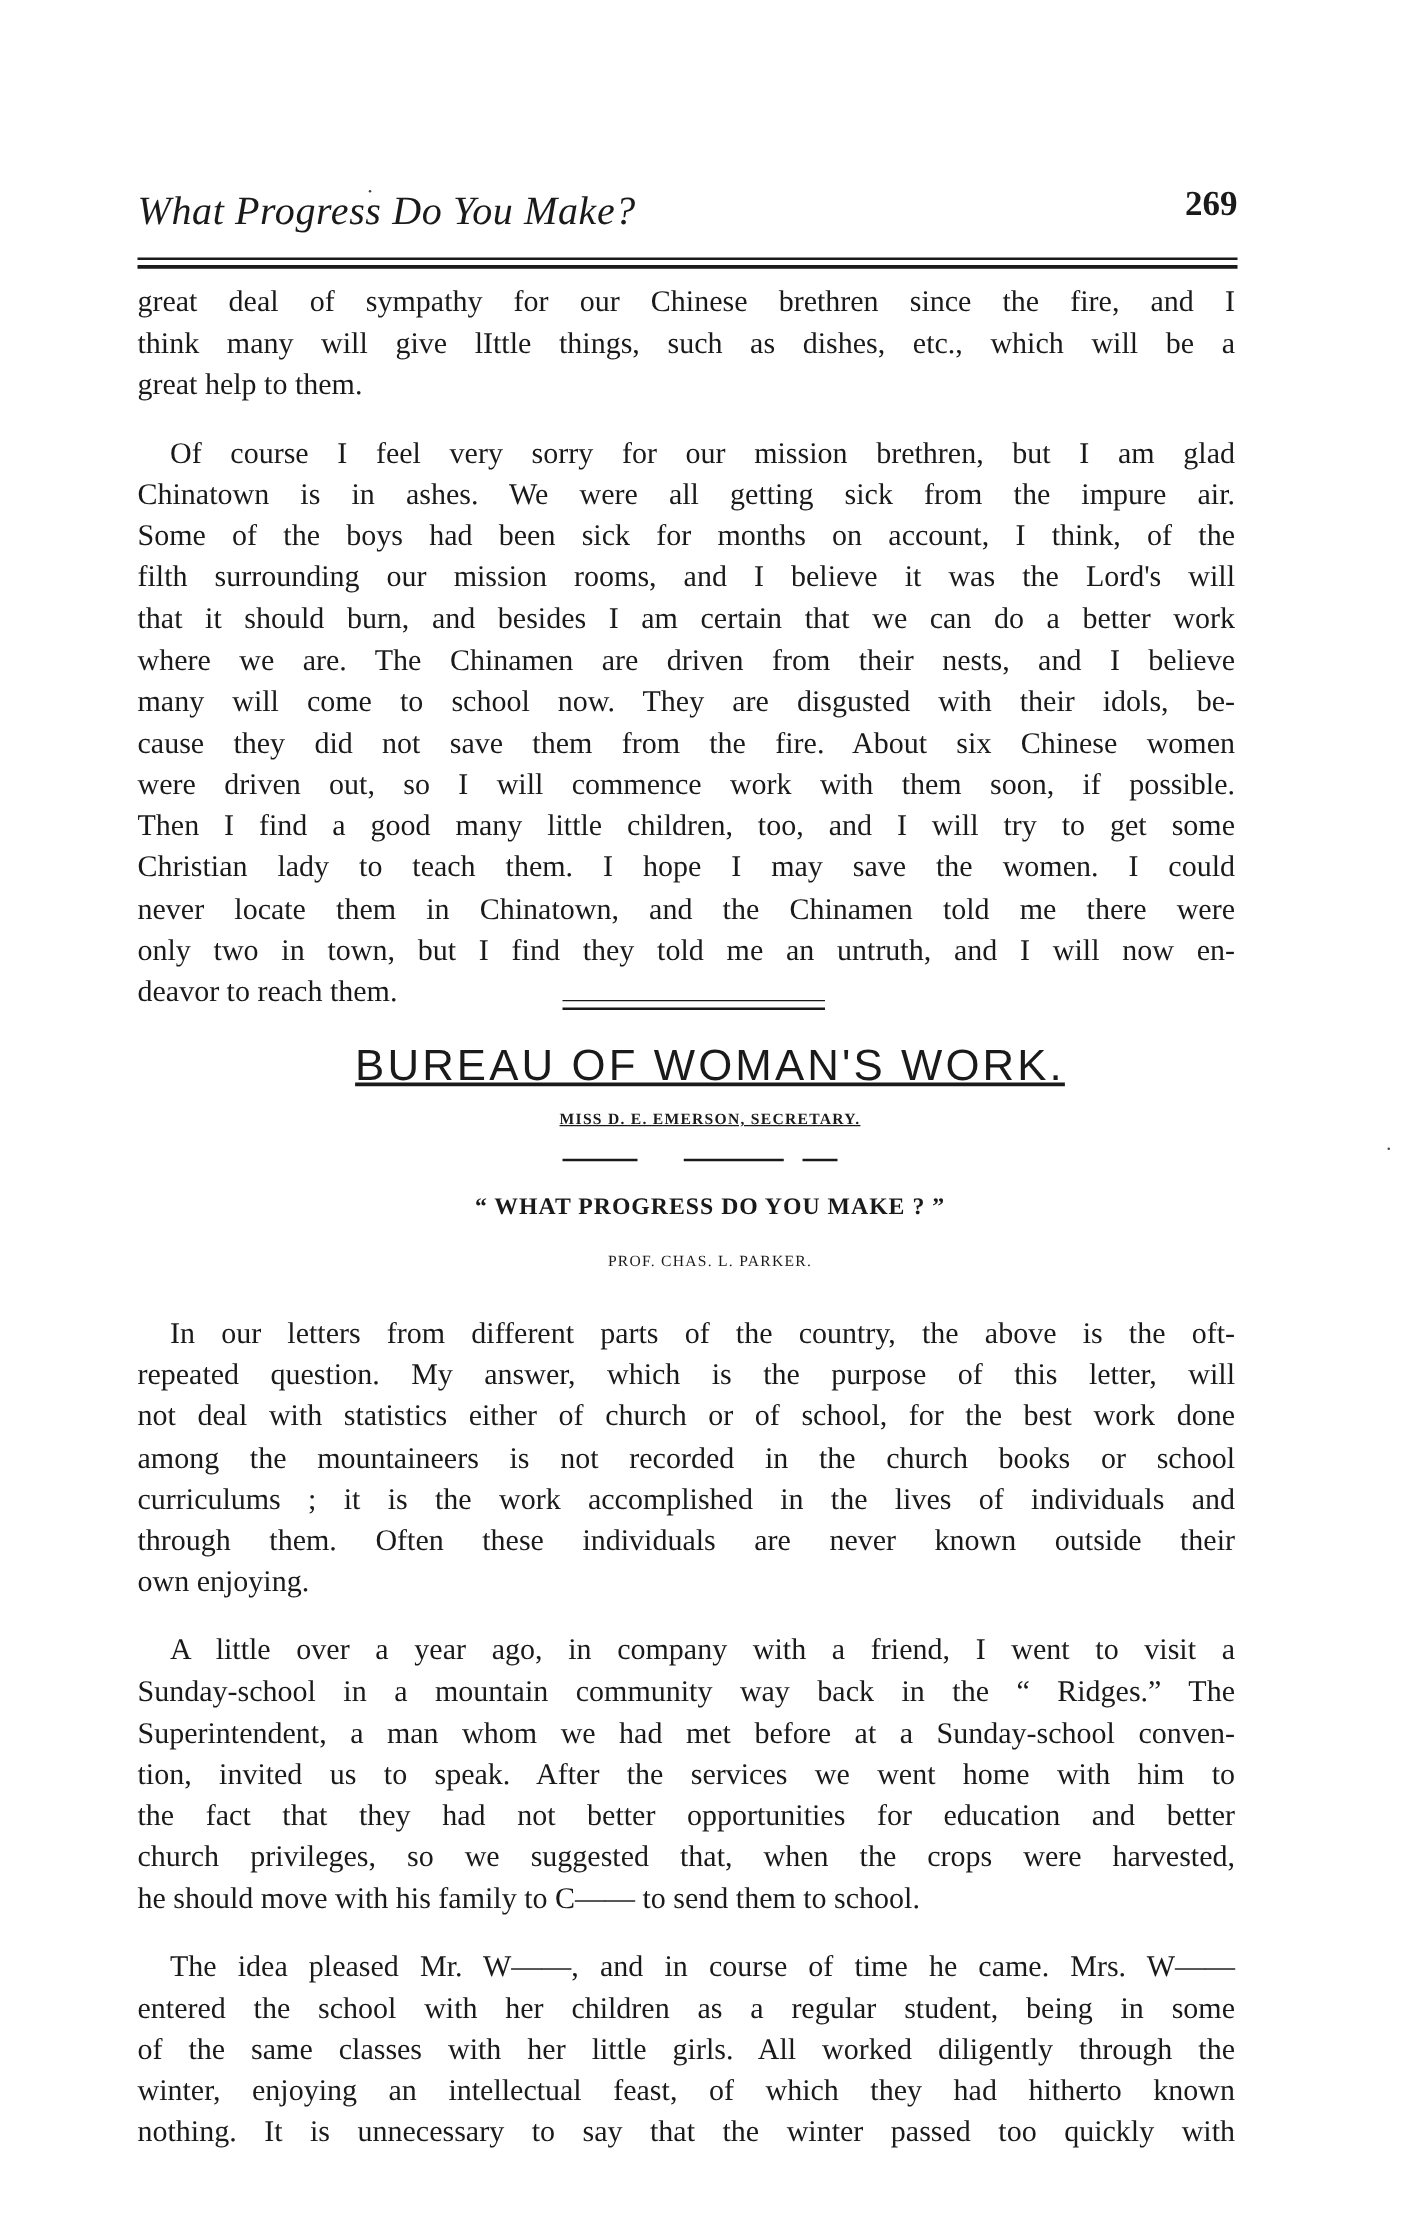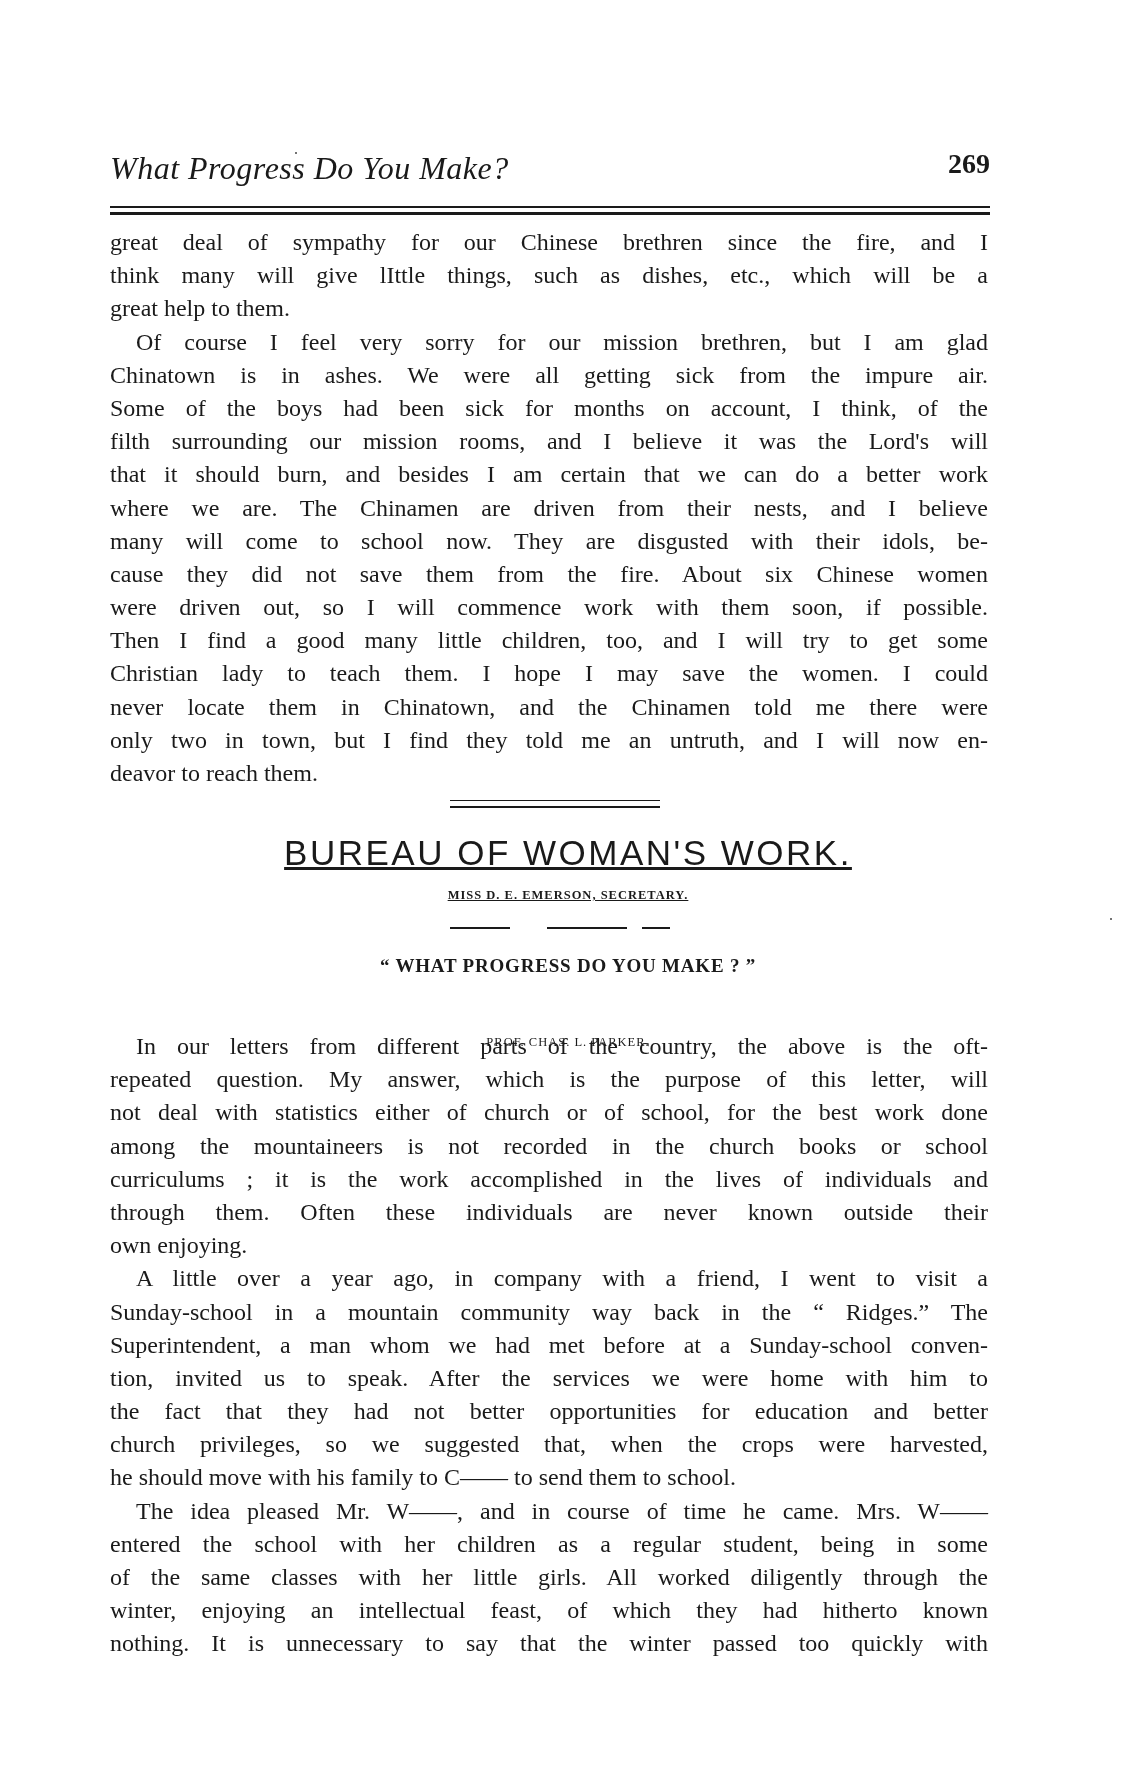--- a/index.html
+++ b/index.html
@@ -14,37 +14,37 @@
 
   .head-rule { position: absolute; left: 110px; width: 880px; background: #1a1a1a; }
   .head-rule.r1 { top: 206px; height: 2px; }
   .head-rule.r2 { top: 212px; height: 3px; }
 
   .text-block { position: absolute; left: 110px; width: 878px; font-size: 24px;
                 line-height: 33.2px; text-align: justify; }
   .text-block p { margin: 0; }
   .text-block .line { display: block; text-align: justify; text-align-last: justify; height: 33.2px; white-space: nowrap; }
   .text-block .line.last { text-align-last: left; }
-  .indent { padding-left: 26px; }
+  .indent { padding-left: 26px; margin-top: 21px; }
 
   .sep-rule { position: absolute; left: 450px; width: 210px; background: #1a1a1a; }
   .sep-rule.s1 { top: 800px; height: 1px; }
   .sep-rule.s2 { top: 806px; height: 2px; }
 
   .section-title { position: absolute; top: 833px; left: 0; width: 1136px; text-align: center;
                    font-family: "Liberation Sans", "DejaVu Sans", sans-serif; font-size: 35px;
                    letter-spacing: 2.5px; font-weight: normal; text-decoration: underline; }
   .section-secretary { position: absolute; top: 888px; left: 0; width: 1136px; text-align: center;
                        font-size: 12.5px; letter-spacing: 1px; font-weight: bold; text-decoration: underline; }
   .dashes { position: absolute; top: 927px; left: 450px; width: 220px; height: 2px; }
   .dashes span { position: absolute; top: 0; height: 1.5px; background: #1a1a1a; }
   .article-title { position: absolute; top: 955px; left: 0; width: 1136px; text-align: center;
                    font-size: 19px; font-weight: bold; letter-spacing: 0.8px; }
   .article-author { position: absolute; top: 1002px; left: 0; width: 1136px; text-align: center;
-                    font-size: 12.5px; letter-spacing: 1px; margin-top: 33px; }
+                    font-size: 12.5px; letter-spacing: 1px; }
   .speck { position: absolute; width: 2px; height: 2px; background: #444; border-radius: 1px; }
 </style>
 </head>
 <body>
 
 <div class="page">
 
   <div class="running-head">
     <div class="running-title">What Progress Do You Make?</div>
     <div class="page-number">269</div>
@@ -98,21 +98,21 @@
         <span class="line">not deal with statistics either of church or of school, for the best work done</span>
         <span class="line">among the mountaineers is not recorded in the church books or school</span>
         <span class="line">curriculums ; it is the work accomplished in the lives of individuals and</span>
         <span class="line">through them. Often these individuals are never known outside their</span>
         <span class="line last">own enjoying.</span>
       </p>
       <p>
         <span class="line indent">A little over a year ago, in company with a friend, I went to visit a</span>
         <span class="line">Sunday-school in a mountain community way back in the “ Ridges.” The</span>
         <span class="line">Superintendent, a man whom we had met before at a Sunday-school conven-</span>
-        <span class="line">tion, invited us to speak. After the services we were home with him to</span>
+        <span class="line">tion, invited us to speak. After the services we went home with him to</span>
         <span class="line">the fact that they had not better opportunities for education and better</span>
         <span class="line">church privileges, so we suggested that, when the crops were harvested,</span>
         <span class="line last">he should move with his family to C—— to send them to school.</span>
       </p>
       <p>
         <span class="line indent">The idea pleased Mr. W——, and in course of time he came. Mrs. W——</span>
         <span class="line">entered the school with her children as a regular student, being in some</span>
         <span class="line">of the same classes with her little girls. All worked diligently through the</span>
         <span class="line">winter, enjoying an intellectual feast, of which they had hitherto known</span>
         <span class="line">nothing. It is unnecessary to say that the winter passed too quickly with</span>

